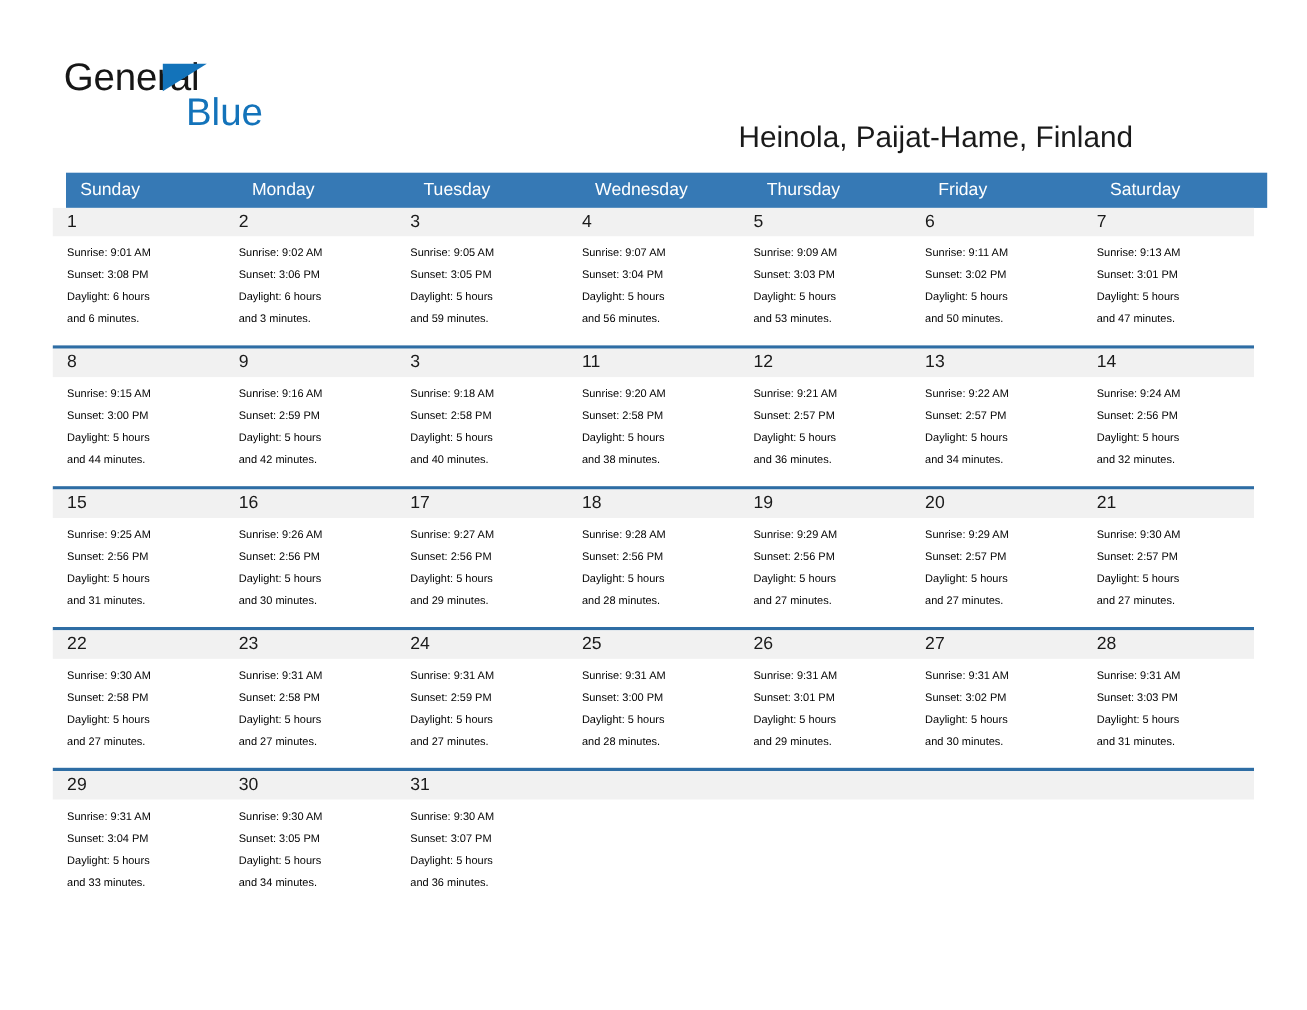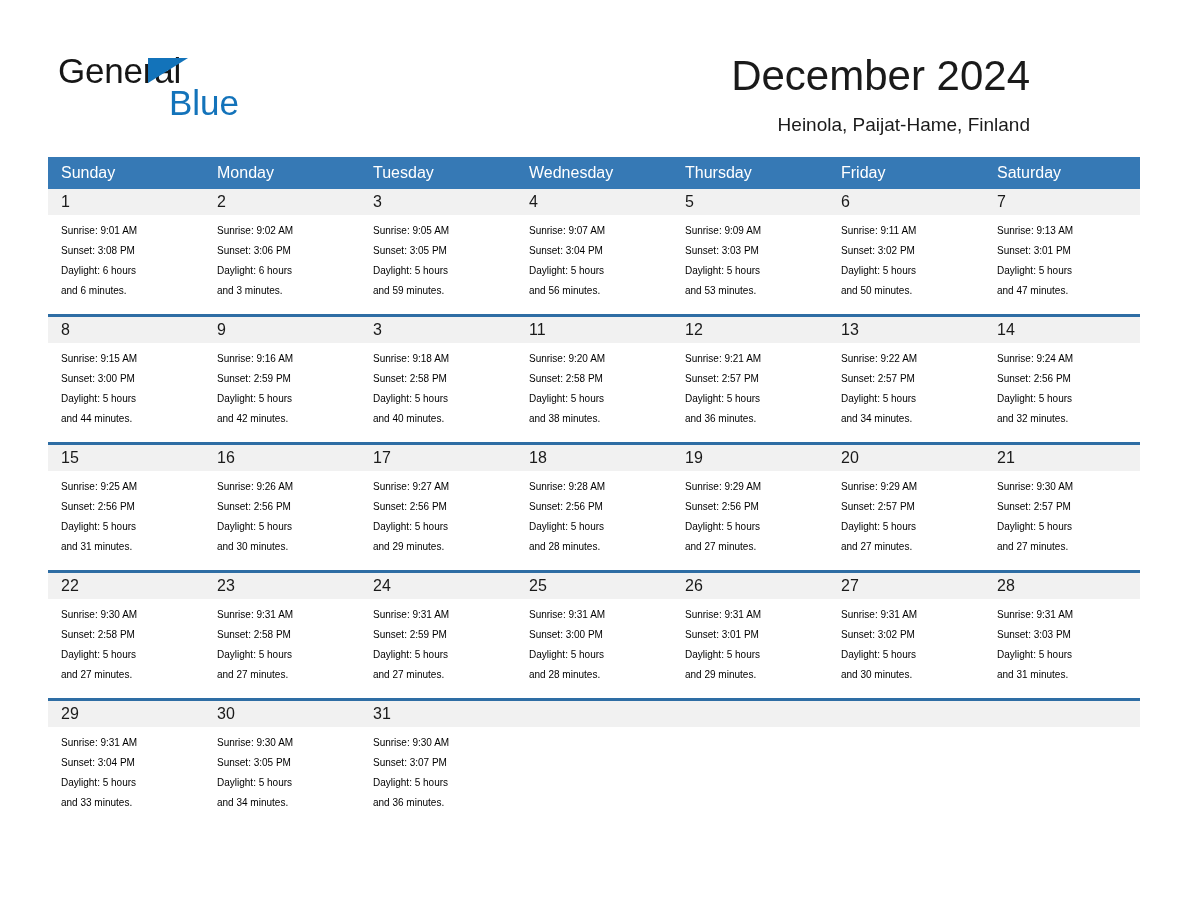--- a/index.html
+++ b/index.html
@@ -71,39 +71,40 @@
     font-size: 42px;
     line-height: 48px;
     color: #1a1a1a;
     text-align: right;
     white-space: nowrap;
   }
   .subtitle {
     position: absolute;
     right: 58px;
     top: 110px;
-    font-size: 19px;
+    font-size: 27px;
     line-height: 30px;
     color: #1a1a1a;
     text-align: right;
     white-space: nowrap;
   }
 
   
   .calendar {
     position: absolute;
     left: 48px;
     top: 157px;
     width: 1092px;
   }
   .dow-row {
     display: flex;
     width: 1092px;
     height: 32px;
     background: #3679b5;
+    margin-left: 12px;
   }
   .dow-cell {
     flex: 1 1 0;
     min-width: 0;
     color: #ffffff;
     font-size: 16px;
     line-height: 32px;
     padding-left: 13px;
     box-sizing: border-box;
     white-space: nowrap;
@@ -166,21 +167,20 @@
   <div class="header">
 
     <div class="logo">
       <div class="logo-line1">
         <span>General</span>
         <span class="logo-tri"></span>
       </div>
       <div class="logo-line2">Blue</div>
     </div>
 
-    <div class="title">December 2024</div>
     <div class="subtitle">Heinola, Paijat-Hame, Finland</div>
   </div>
 
   <div class="calendar">
     <div class="dow-row" id="dow-row">
         <div class="dow-cell">Sunday</div>
         <div class="dow-cell">Monday</div>
         <div class="dow-cell">Tuesday</div>
         <div class="dow-cell">Wednesday</div>
         <div class="dow-cell">Thursday</div>

